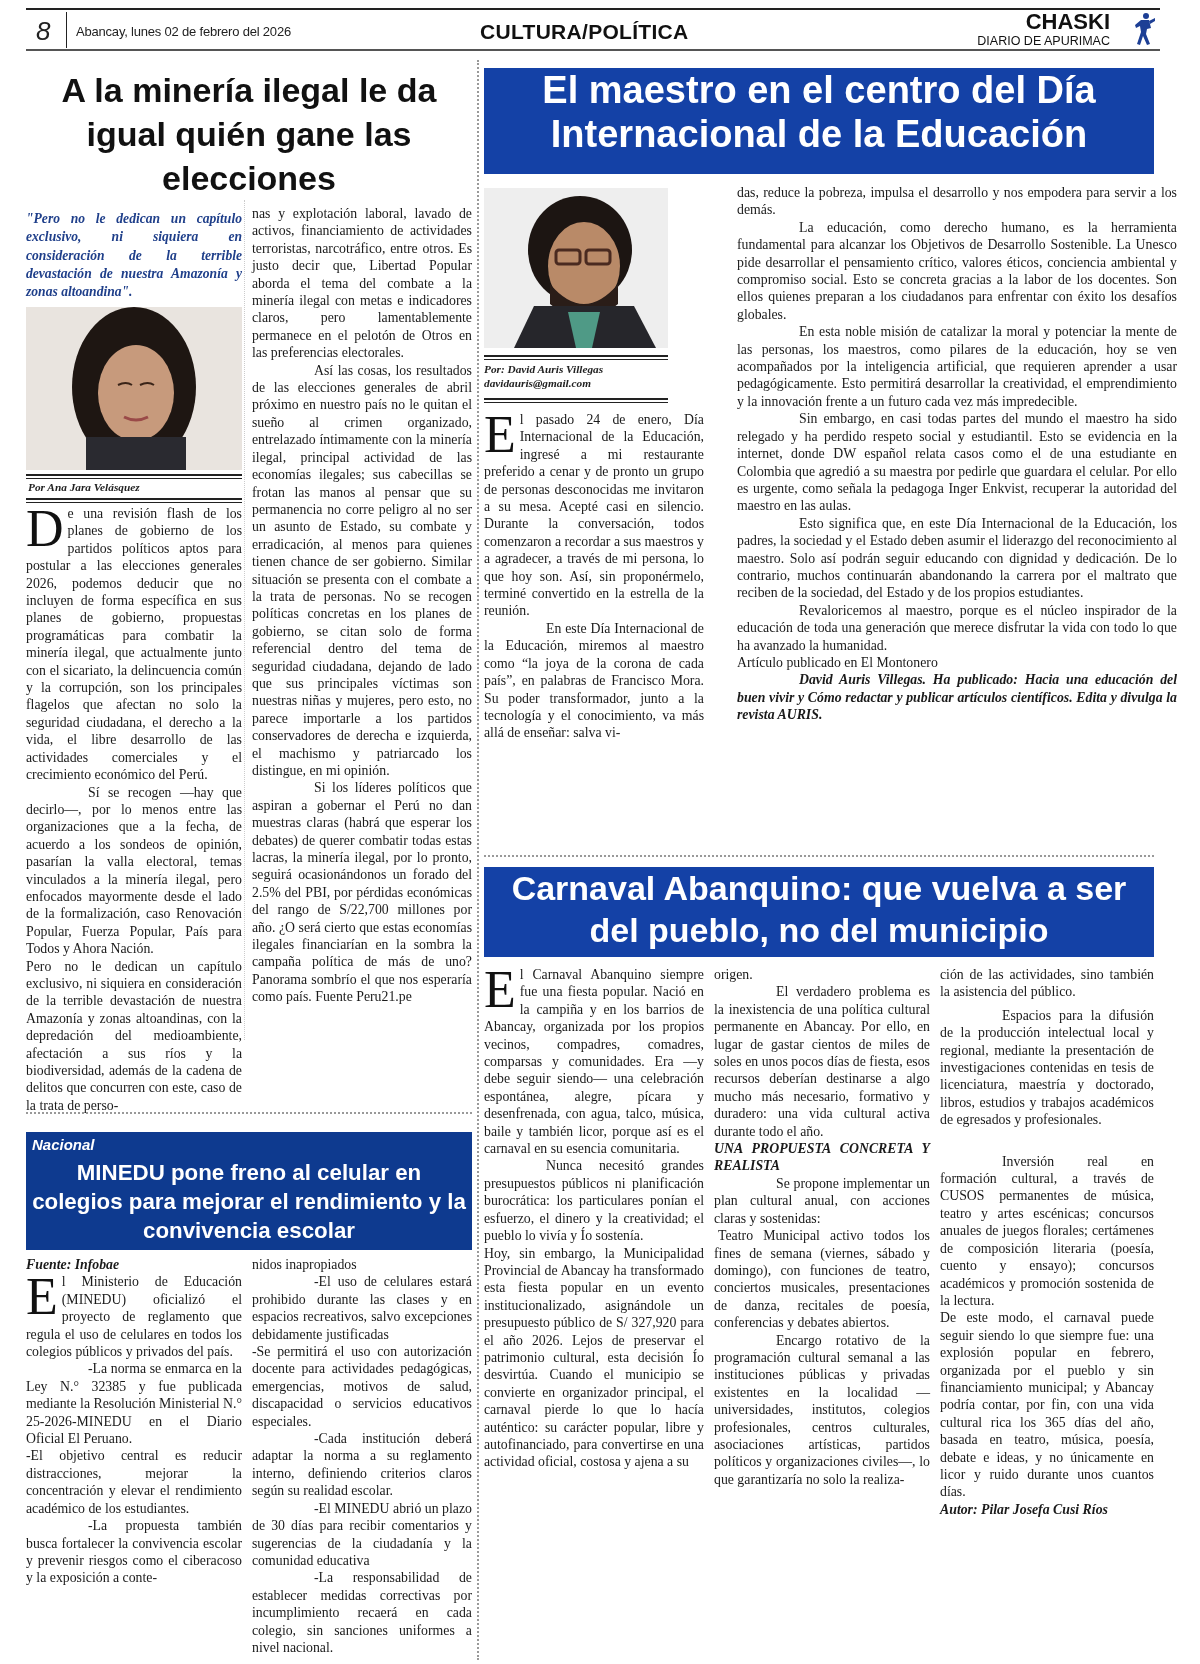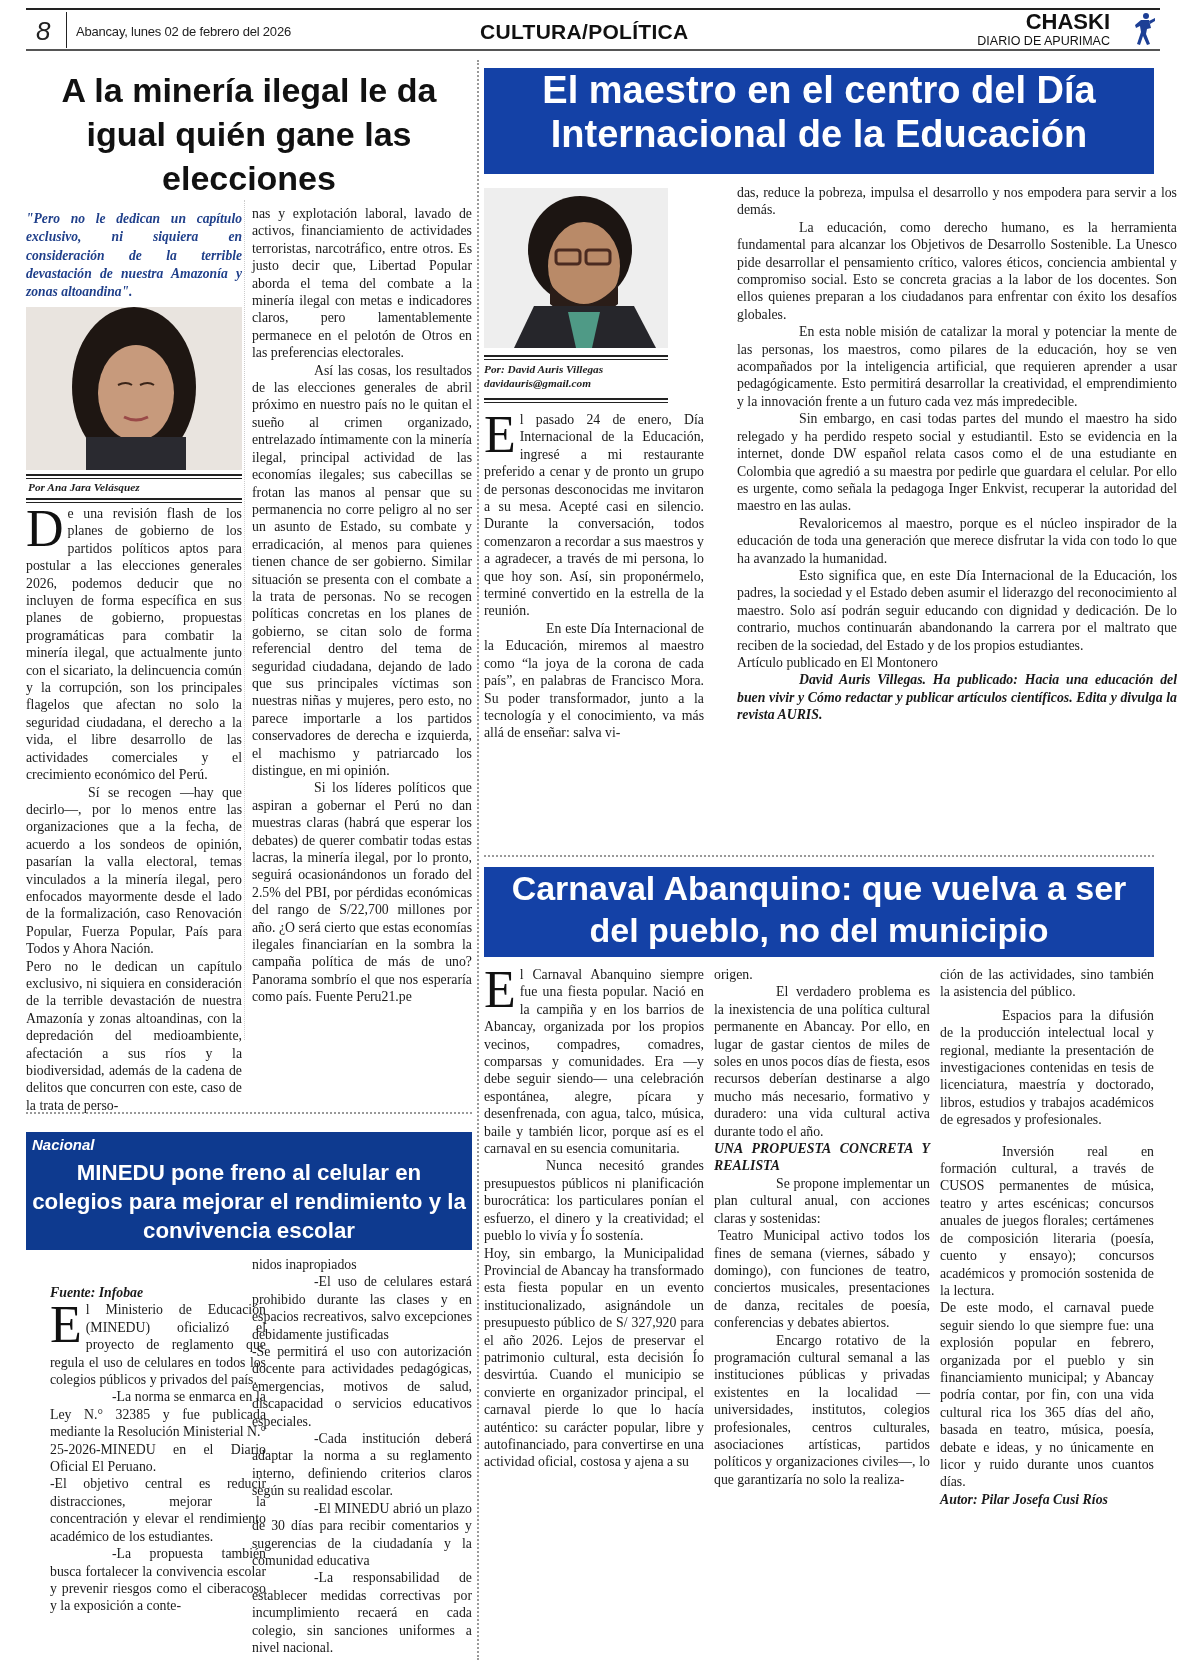--- a/index.html
+++ b/index.html
@@ -105,21 +105,21 @@
   <p class="ind">Si los líderes políticos que aspiran a gobernar el Perú no dan muestras claras (habrá que esperar los debates) de querer combatir todas estas lacras, la minería ilegal, por lo pronto, seguirá ocasionándonos un forado del 2.5% del PBI, por pérdidas económicas del rango de S/22,700 millones por año. ¿O será cierto que estas economías ilegales financiarían en la sombra la campaña política de más de uno? Panorama sombrío el que nos esperaría como país. Fuente Peru21.pe</p>
 </div>
 
 <div class="abs hrule-dotted" style="left:26px; top:1112px; width:446px;"></div>
 
 <div class="abs bluebox bluebox-minedu">
   <div class="minedu-tag">Nacional</div>
   <div class="minedu-title">MINEDU pone freno al celular en colegios para mejorar el rendimiento y la convivencia escolar</div>
 </div>
 
-<div class="abs col-text" style="left:26px; top:1284px; width:216px;margin-left:24px;">
+<div class="abs col-text" style="left:26px; top:1256px; width:216px;">
   <p style="font-style:italic; font-weight:bold;">Fuente: Infobae</p>
   <p><span class="drop">E</span><span>l Ministerio de Educación (MINEDU) oficializó el proyecto de reglamento que regula el uso de celulares en todos los colegios públicos y privados del país.</span></p>
   <p class="ind">-La norma se enmarca en la Ley N.° 32385 y fue publicada mediante la Resolución Ministerial N.° 25-2026-MINEDU en el Diario Oficial El Peruano.</p>
   <p>-El objetivo central es reducir distracciones, mejorar la concentración y elevar el rendimiento académico de los estudiantes.</p>
   <p class="ind">-La propuesta también busca fortalecer la convivencia escolar y prevenir riesgos como el ciberacoso y la exposición a conte-</p>
 </div>
 
 <div class="abs col-text" style="left:252px; top:1256px; width:220px;">
   <p>nidos inapropiados</p>
   <p class="ind">-El uso de celulares estará prohibido durante las clases y en espacios recreativos, salvo excepciones debidamente justificadas</p>
@@ -156,22 +156,22 @@
 <div class="abs col-text" style="left:484px; top:411px; width:220px;">
   <p><span class="drop">E</span><span>l pasado 24 de enero, Día Internacional de la Educación, ingresé a mi restaurante preferido a cenar y de pronto un grupo de personas desconocidas me invitaron a su mesa. Acepté casi en silencio. Durante la conversación, todos comenzaron a recordar a sus maestros y a agradecer, a través de mi persona, lo que hoy son. Así, sin proponérmelo, terminé convertido en la estrella de la reunión.</span></p>
   <p class="ind">En este Día Internacional de la Educación, miremos al maestro como “la joya de la corona de cada país”, en palabras de Francisco Mora. Su poder transformador, junto a la tecnología y el conocimiento, va más allá de enseñar: salva vi-</p>
 </div>
 
 <div class="abs col-text" style="left:737px; top:184px; width:440px;">
   <p>das, reduce la pobreza, impulsa el desarrollo y nos empodera para servir a los demás.</p>
   <p class="ind">La educación, como derecho humano, es la herramienta fundamental para alcanzar los Objetivos de Desarrollo Sostenible. La Unesco pide desarrollar el pensamiento crítico, valores éticos, conciencia ambiental y compromiso social. Esto se concreta gracias a la labor de los docentes. Son ellos quienes preparan a los ciudadanos para enfrentar con éxito los desafíos globales.</p>
   <p class="ind">En esta noble misión de catalizar la moral y potenciar la mente de las personas, los maestros, como pilares de la educación, hoy se ven acompañados por la inteligencia artificial, que requieren aprender a usar pedagógicamente. Esto permitirá desarrollar la creatividad, el emprendimiento y la innovación frente a un futuro cada vez más impredecible.</p>
   <p class="ind">Sin embargo, en casi todas partes del mundo el maestro ha sido relegado y ha perdido respeto social y estudiantil. Esto se evidencia en la internet, donde DW español relata casos como el de una estudiante en Colombia que agredió a su maestra por pedirle que guardara el celular. Por ello es urgente, como señala la pedagoga Inger Enkvist, recuperar la autoridad del maestro en las aulas.</p>
+  <p class="ind">Esto significa que, en este Día Internacional de la Educación, los padres, la sociedad y el Estado deben asumir el liderazgo del reconocimiento al maestro. Solo así podrán seguir educando con dignidad y dedicación. De lo contrario, muchos continuarán abandonando la carrera por el maltrato que reciben de la sociedad, del Estado y de los propios estudiantes.</p>
   <p class="ind">Revaloricemos al maestro, porque es el núcleo inspirador de la educación de toda una generación que merece disfrutar la vida con todo lo que ha avanzado la humanidad.</p>
-  <p class="ind">Esto significa que, en este Día Internacional de la Educación, los padres, la sociedad y el Estado deben asumir el liderazgo del reconocimiento al maestro. Solo así podrán seguir educando con dignidad y dedicación. De lo contrario, muchos continuarán abandonando la carrera por el maltrato que reciben de la sociedad, del Estado y de los propios estudiantes.</p>
   <p>Artículo publicado en El Montonero</p>
   <p class="ind" style="font-style:italic; font-weight:bold;">David Auris Villegas. Ha publicado: Hacia una educación del buen vivir y Cómo redactar y publicar artículos científicos. Edita y divulga la revista AURIS.</p>
 </div>
 
 <div class="abs hrule-dotted" style="left:484px; top:855px; width:670px;"></div>
 
 <div class="abs bluebox bluebox-carnaval">
   <span>Carnaval Abanquino: que vuelva a ser del pueblo, no del municipio</span>
 </div>
 
@@ -186,16 +186,16 @@
   <p class="ind">El verdadero problema es la inexistencia de una política cultural permanente en Abancay. Por ello, en lugar de gastar cientos de miles de soles en unos pocos días de fiesta, esos recursos deberían destinarse a algo mucho más necesario, formativo y duradero: una vida cultural activa durante todo el año.</p>
   <p style="font-style:italic; font-weight:bold;">UNA PROPUESTA CONCRETA Y REALISTA</p>
   <p class="ind">Se propone implementar un plan cultural anual, con acciones claras y sostenidas:</p>
   <p style="text-indent:4px;">Teatro Municipal activo todos los fines de semana (viernes, sábado y domingo), con funciones de teatro, conciertos musicales, presentaciones de danza, recitales de poesía, conferencias y debates abiertos.</p>
   <p class="ind">Encargo rotativo de la programación cultural semanal a las instituciones públicas y privadas existentes en la localidad — universidades, institutos, colegios profesionales, centros culturales, asociaciones artísticas, partidos políticos y organizaciones civiles—, lo que garantizaría no solo la realiza-</p>
 </div>
 
 <div class="abs col-text" style="left:940px; top:966px; width:214px;">
   <p>ción de las actividades, sino también la asistencia del público.</p>
   <p class="ind" style="margin-top:6px;">Espacios para la difusión de la producción intelectual local y regional, mediante la presentación de investigaciones contenidas en tesis de licenciatura, maestría y doctorado, libros, estudios y trabajos académicos de egresados y profesionales.</p>
-  <p class="ind" style="margin-top:14px;">Inversión real en formación cultural, a través de CUSOS permanentes de música, teatro y artes escénicas; concursos anuales de juegos florales; certámenes de composición literaria (poesía, cuento y ensayo); concursos académicos y promoción sostenida de la lectura.</p>
+  <p class="ind" style="margin-top:24px;">Inversión real en formación cultural, a través de CUSOS permanentes de música, teatro y artes escénicas; concursos anuales de juegos florales; certámenes de composición literaria (poesía, cuento y ensayo); concursos académicos y promoción sostenida de la lectura.</p>
   <p>De este modo, el carnaval puede seguir siendo lo que siempre fue: una explosión popular en febrero, organizada por el pueblo y sin financiamiento municipal; y Abancay podría contar, por fin, con una vida cultural rica los 365 días del año, basada en teatro, música, poesía, debate e ideas, y no únicamente en licor y ruido durante unos cuantos días.</p>
   <p style="font-style:italic; font-weight:bold;">Autor: Pilar Josefa Cusi Ríos</p>
 </div>
 
 </body></html>

